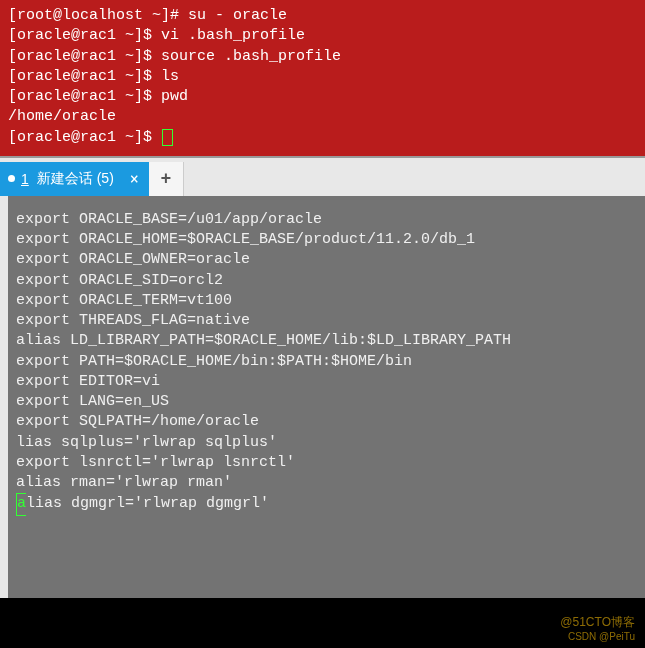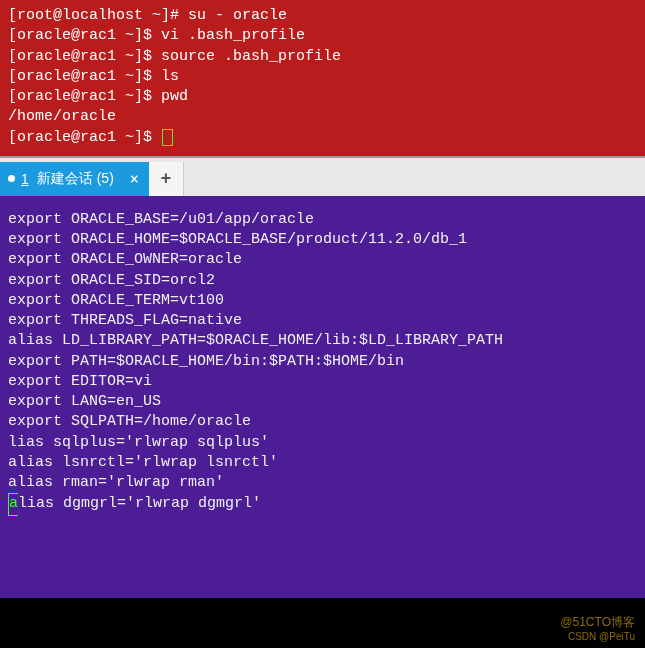--- a/index.html
+++ b/index.html
@@ -63,25 +63,26 @@
     justify-content: center;
     width: 34px;
     background: #f5f5f5;
     color: #555;
     font-size: 18px;
     font-weight: bold;
     cursor: pointer;
     border-right: 1px solid #ccc;
   }
   .terminal-bottom {
-    background: #4c1d95;
+    background: #737373;
     padding: 14px 8px 8px 8px;
     color: #f0f0f0;
     line-height: 1.35;
     min-height: 380px;
+    margin-left: 8px;
   }
   .line {
     white-space: pre;
   }
   .prompt-white { color: #ffffff; }
   .cmd { color: #ffffff; }
   .cursor-box {
     display: inline-block;
     width: 9px;
     height: 15px;
@@ -144,21 +145,21 @@
       <div class="line">export ORACLE_OWNER=oracle</div>
       <div class="line">export ORACLE_SID=orcl2</div>
       <div class="line">export ORACLE_TERM=vt100</div>
       <div class="line">export THREADS_FLAG=native</div>
       <div class="line">alias LD_LIBRARY_PATH=$ORACLE_HOME/lib:$LD_LIBRARY_PATH</div>
       <div class="line">export PATH=$ORACLE_HOME/bin:$PATH:$HOME/bin</div>
       <div class="line">export EDITOR=vi</div>
       <div class="line">export LANG=en_US</div>
       <div class="line">export SQLPATH=/home/oracle</div>
       <div class="line">lias sqlplus='rlwrap sqlplus'</div>
-      <div class="line">alias lsnrctl='rlwrap lsnrctl'</div>
+      <div class="line">export lsnrctl='rlwrap lsnrctl'</div>
       <div class="line">alias rman='rlwrap rman'</div>
       <div class="line"><span class="cursor-a">a</span><span>lias dgmgrl='rlwrap dgmgrl'</span></div>
     </div>
 </div>
 
 <div class="watermark">
   <span>@51CTO博客</span>
   <span class="sub">CSDN @PeiTu</span>
 </div>
 

